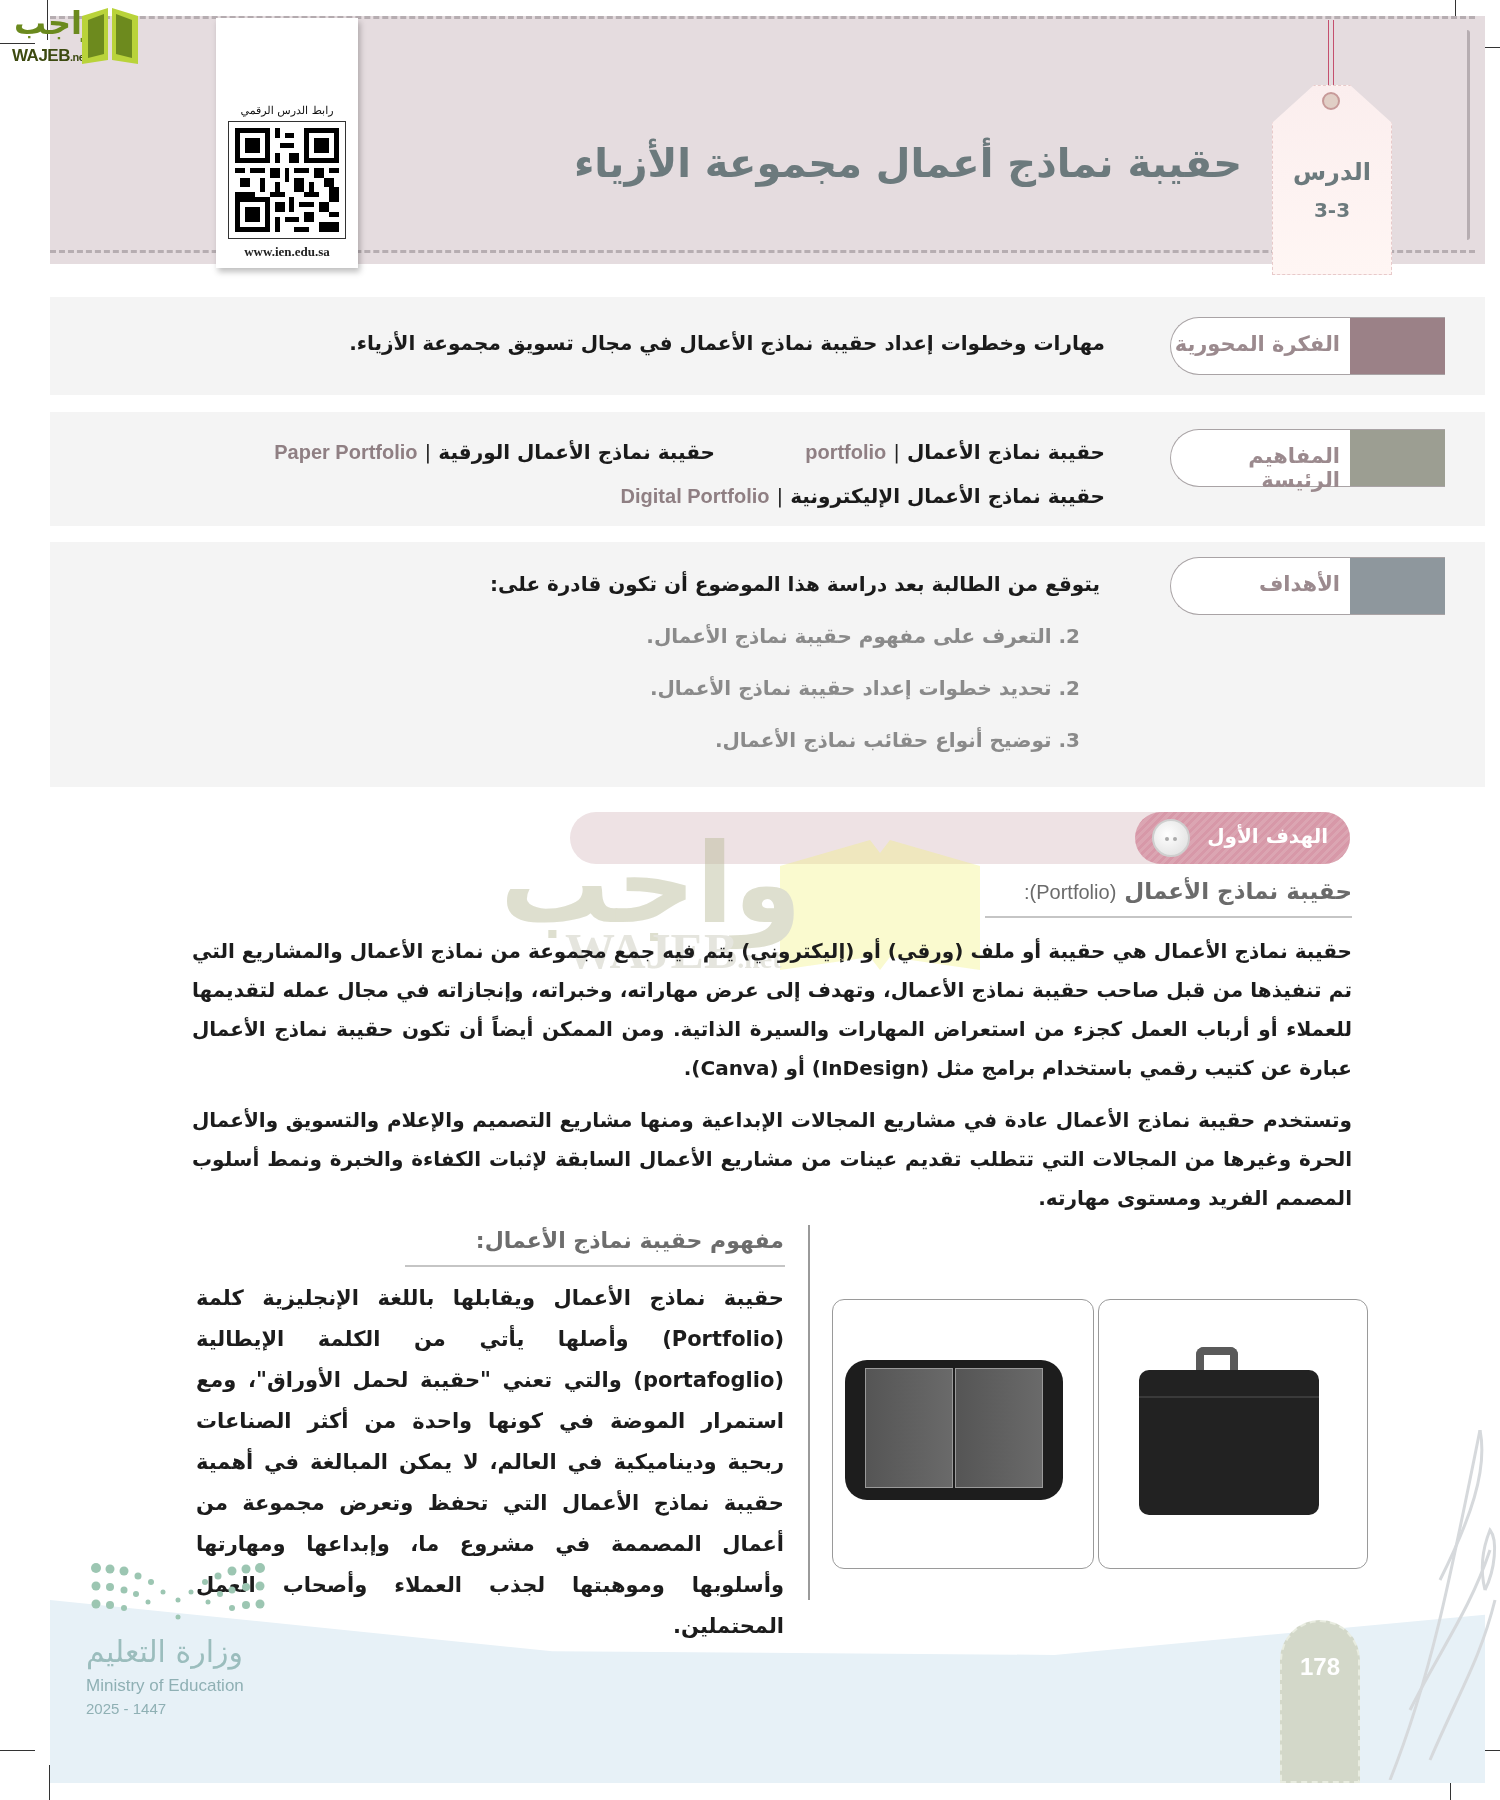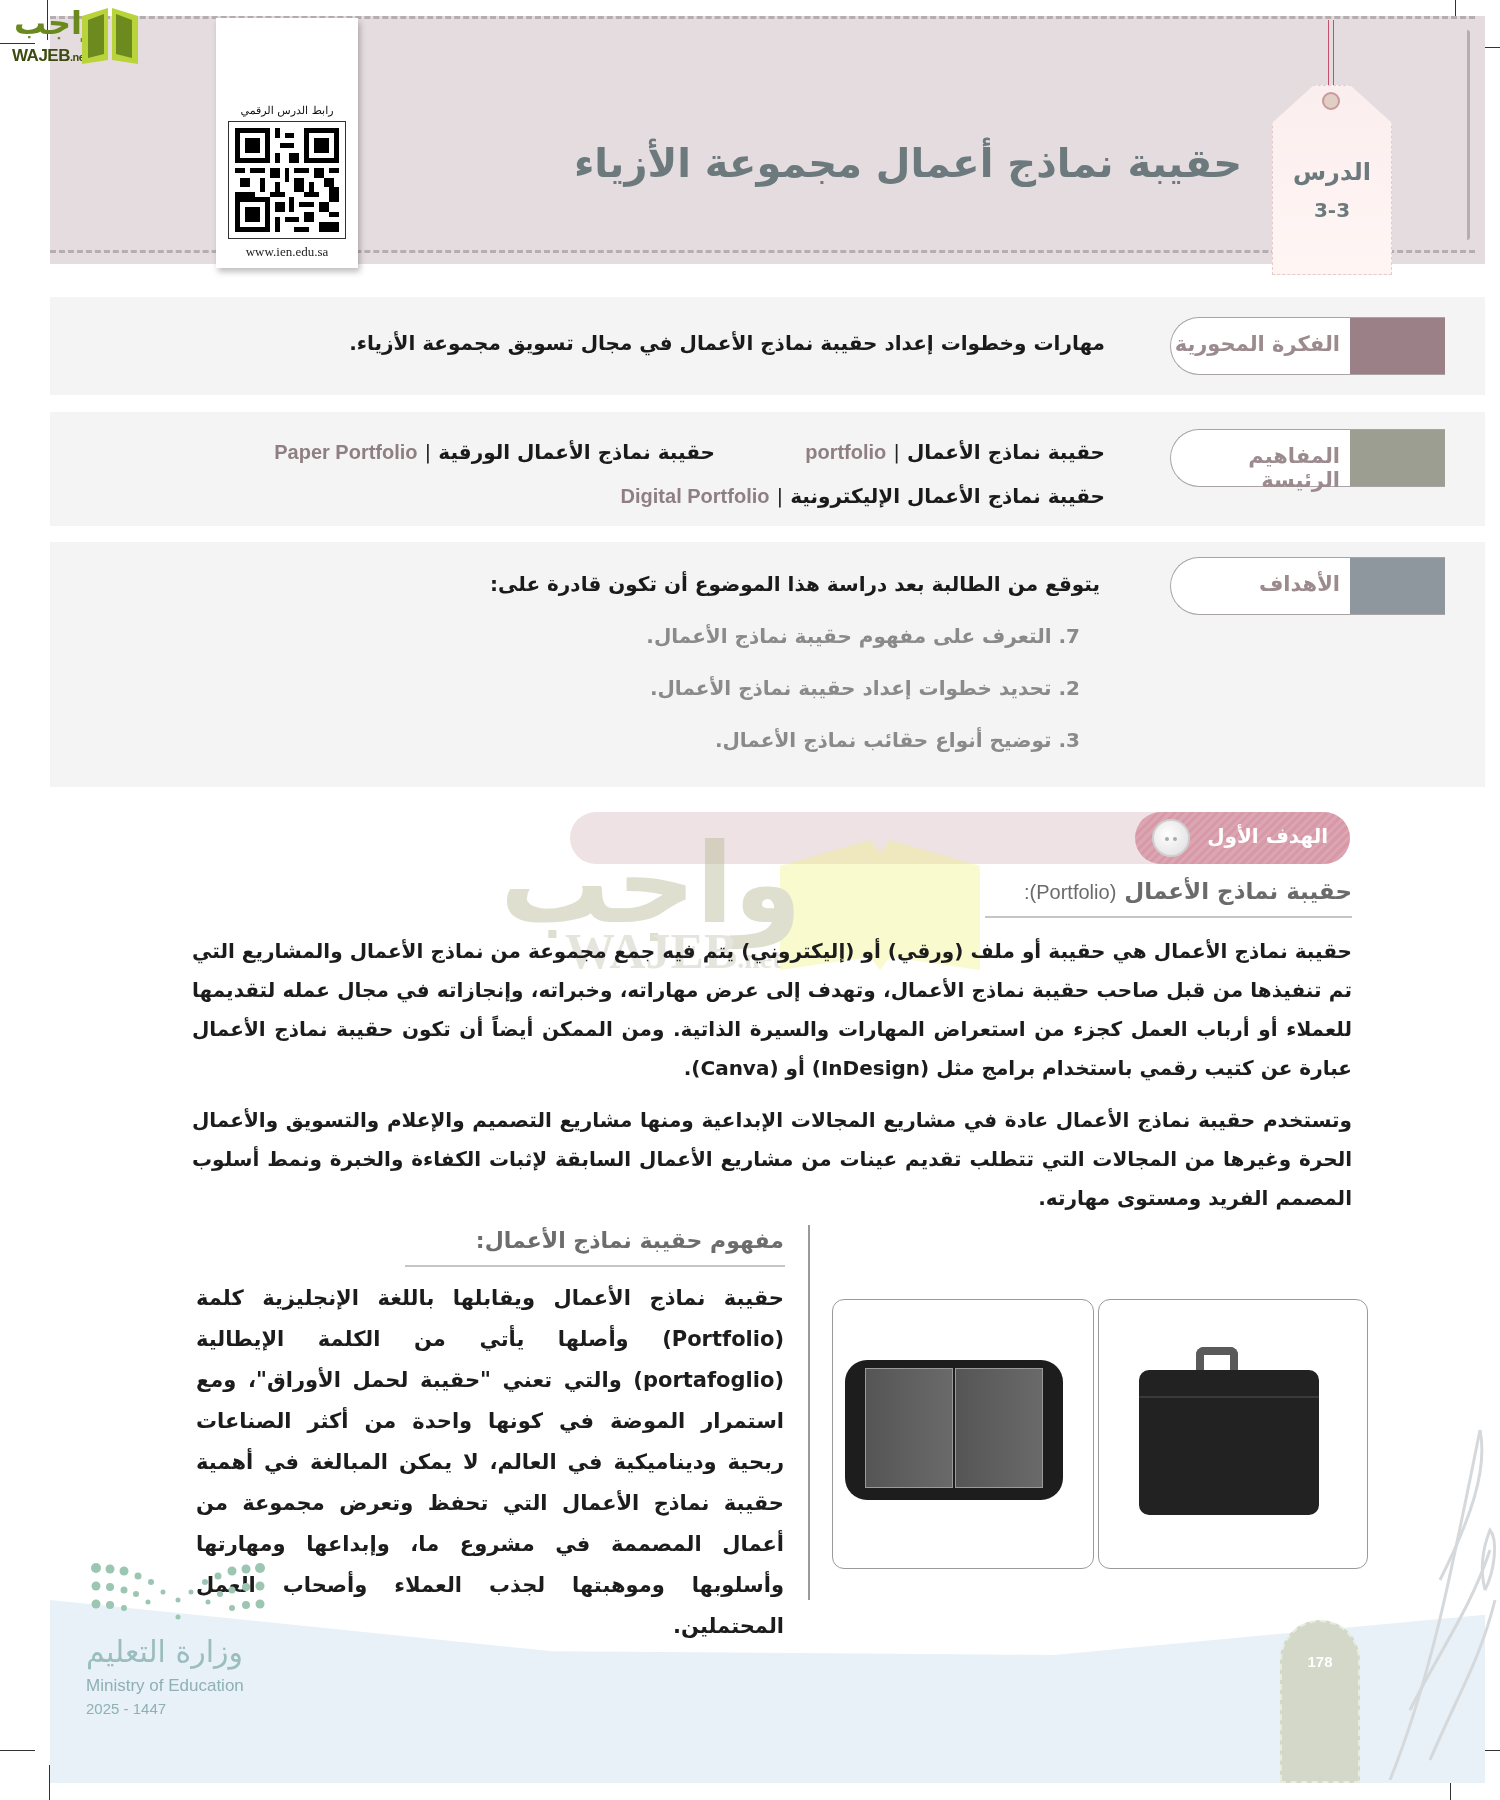--- a/index.html
+++ b/index.html
@@ -21,21 +21,21 @@
   .tag { position: absolute; left: 1272px; top: 85px; width: 120px; height: 190px; background: linear-gradient(#fbeeee, #fff6f4); clip-path: polygon(35% 0, 65% 0, 100% 20%, 100% 100%, 0 100%, 0 20%); border: 1px dashed #e8caca; }
   .tag-string { position: absolute; left: 1328px; top: 20px; width: 6px; height: 80px; border-left: 1px solid #c4506e; border-right: 1px solid #c4506e; }
   .tag-hole { position: absolute; left: 1322px; top: 92px; width: 18px; height: 18px; border-radius: 50%; background: #e1cfc6; border: 2px solid #c79a99; }
   .tag-label { position: absolute; left: 1272px; top: 158px; width: 120px; text-align: center; font-size: 24px; font-weight: bold; color: #6c7a7d; }
   .tag-number { position: absolute; left: 1272px; top: 198px; width: 120px; text-align: center; font-size: 20px; font-weight: bold; color: #6c7a7d; }
 
   
   .qr-card { position: absolute; left: 216px; top: 18px; width: 142px; height: 250px; background: #fff; box-shadow: 2px 4px 6px rgba(0,0,0,0.25); }
   .qr-caption { position: absolute; top: 86px; width: 100%; text-align: center; font-size: 11px; direction: rtl; color: #111; font-family: "DejaVu Serif", serif; }
   .qr-box { position: absolute; left: 12px; top: 103px; width: 118px; height: 118px; border: 1px solid #333; padding: 6px; background: #fff; }
-  .qr-url { position: absolute; top: 226px; width: 100%; text-align: center; font-size: 13px; font-family: "Liberation Serif", serif; color: #222; }
+  .qr-url { position: absolute; top: 226px; width: 100%; text-align: center; font-size: 13px; font-family: "Liberation Serif", serif; color: #222; font-weight: bold; }
 
   
   .wajeb-logo { position: absolute; left: 8px; top: 4px; width: 180px; height: 62px; }
   .wajeb-ar { position: absolute; left: 6px; top: 0; font-size: 32px; font-weight: bold; color: #6b8a1e; direction: rtl; font-family: "DejaVu Sans", sans-serif; }
   .wajeb-en { position: absolute; left: 4px; top: 42px; font-size: 17px; font-weight: bold; color: #3d4a10; font-family: "Liberation Sans", sans-serif; letter-spacing: -0.5px; }
   .wajeb-en small { font-size: 11px; }
   .book-icon { position: absolute; left: 72px; top: 2px; width: 60px; height: 58px; }
 
   
   .info-box { position: absolute; left: 50px; width: 1435px; background: #f4f4f4; }
@@ -79,21 +79,21 @@
   .folder-page.l { left: 20px; } .folder-page.r { left: 110px; }
   .bag-icon { position: absolute; left: 40px; top: 70px; width: 180px; height: 145px; background: #222; border-radius: 10px; }
   .bag-flap { position: absolute; left: 0; top: 0; width: 100%; height: 28px; border-bottom: 2px solid #3a3a3a; border-radius: 10px 10px 0 0; }
   .bag-handle { position: absolute; left: 97px; top: 47px; width: 42px; height: 38px; border: 8px solid #5a5a5a; border-bottom: none; border-radius: 8px 8px 0 0; }
   .footer-band2 { position: absolute; left: 50px; top: 1600px; width: 1435px; height: 183px; background: #e7f1f7; clip-path: polygon(0 0, 35% 28%, 70% 30%, 100% 8%, 100% 100%, 0 100%); }
   .dots { position: absolute; left: 88px; top: 1562px; width: 180px; height: 60px; }
   .moe-ar { position: absolute; left: 86px; top: 1634px; font-size: 30px; color: #9bbdbd; direction: rtl; letter-spacing: 1px; }
   .moe-en { position: absolute; left: 86px; top: 1676px; font-size: 17px; color: #8fb0b4; font-family: "Liberation Sans", sans-serif; }
   .moe-year { position: absolute; left: 86px; top: 1700px; font-size: 15px; color: #8fb0b4; font-family: "Liberation Sans", sans-serif; }
   .page-tab { position: absolute; left: 1280px; top: 1620px; width: 80px; height: 163px; background: #d3d8c9; border-radius: 40px 40px 0 0; border: 2px dashed #e8ece0; }
-  .page-num { position: absolute; left: 1280px; top: 1653px; width: 80px; text-align: center; font-size: 15px; font-weight: bold; color: #fff; font-family: "Liberation Sans", sans-serif; }
+  .page-num { position: absolute; left: 1280px; top: 1653px; width: 80px; text-align: center; font-size: 24px; font-weight: bold; color: #fff; font-family: "Liberation Sans", sans-serif; }
   .branch { position: absolute; left: 1370px; top: 1430px; width: 130px; height: 350px; }
 </style>
 </head>
 <body>
 
 <div class="crop" style="left:47px;top:0;width:1px;height:40px;"></div>
 <div class="crop" style="left:0;top:43px;width:35px;height:1px;"></div>
 <div class="crop" style="left:1455px;top:0;width:1px;height:35px;"></div>
 <div class="crop" style="left:1465px;top:47px;width:35px;height:1px;"></div>
 <div class="crop" style="left:0;top:1750px;width:35px;height:1px;"></div>
@@ -207,21 +207,21 @@
     <span class="en-term">Digital Portfolio</span>
   </div>
 </div>
 
 <div class="info-box" style="top:542px;height:245px;">
   <div class="pill" style="top:15px;">
     <div class="pill-bar" style="background:#8e979d;"></div>
     <div class="pill-label">الأهداف</div>
   </div>
   <div class="box-text" style="right:385px;top:30px;">يتوقع من الطالبة بعد دراسة هذا الموضوع أن تكون قادرة على:</div>
-  <div class="objective" style="right:405px;top:82px;">7. التعرف على مفهوم حقيبة نماذج الأعمال.</div>
+  <div class="objective" style="right:405px;top:82px;">2. التعرف على مفهوم حقيبة نماذج الأعمال.</div>
   <div class="objective" style="right:405px;top:134px;">2. تحديد خطوات إعداد حقيبة نماذج الأعمال.</div>
   <div class="objective" style="right:405px;top:186px;">3. توضيح أنواع حقائب نماذج الأعمال.</div>
 </div>
 
 <div class="goal-banner">
   <div class="goal-badge">
     <div class="goal-badge-label">الهدف الأول</div>
   </div>
   <div class="button-icon"></div>
 </div>

